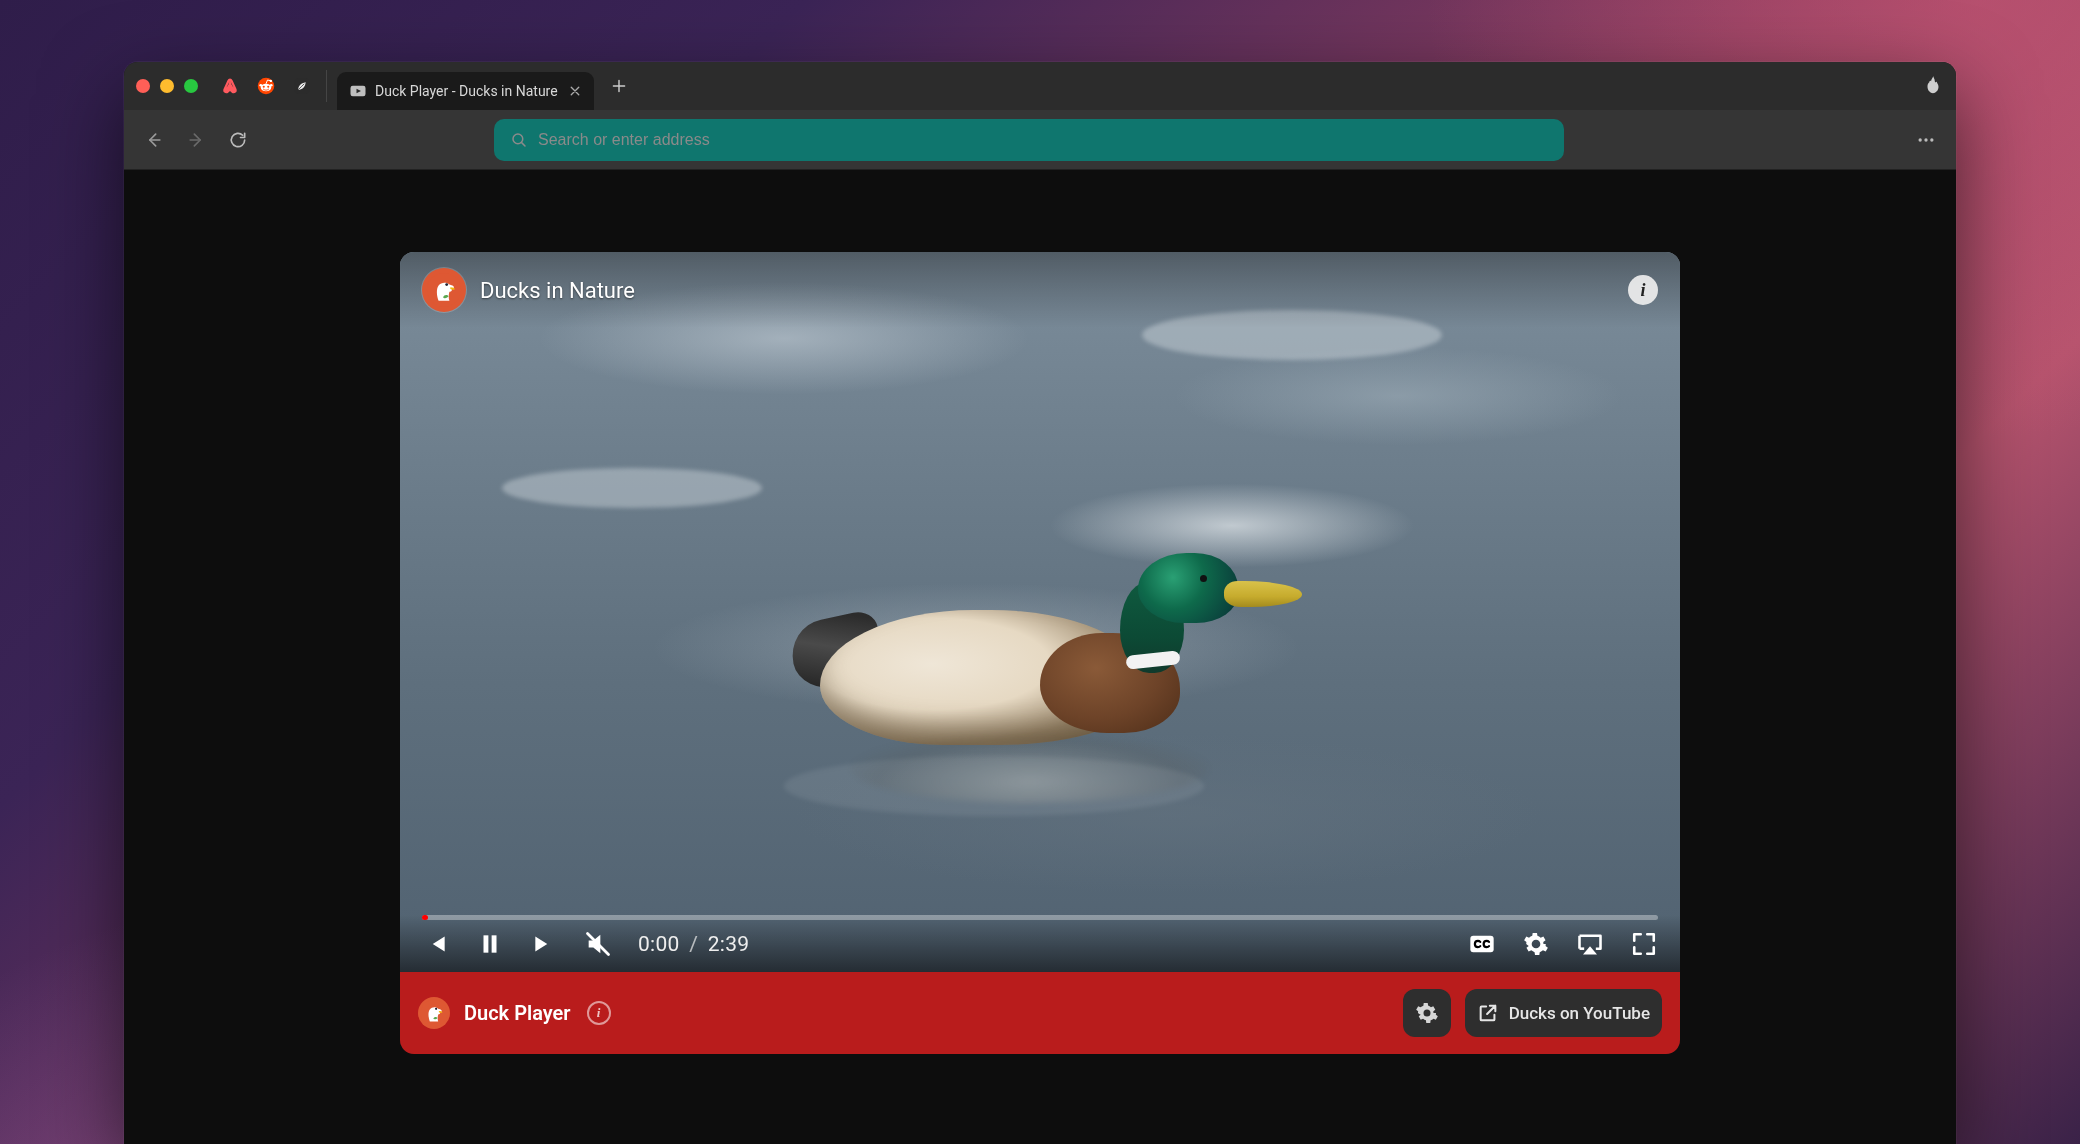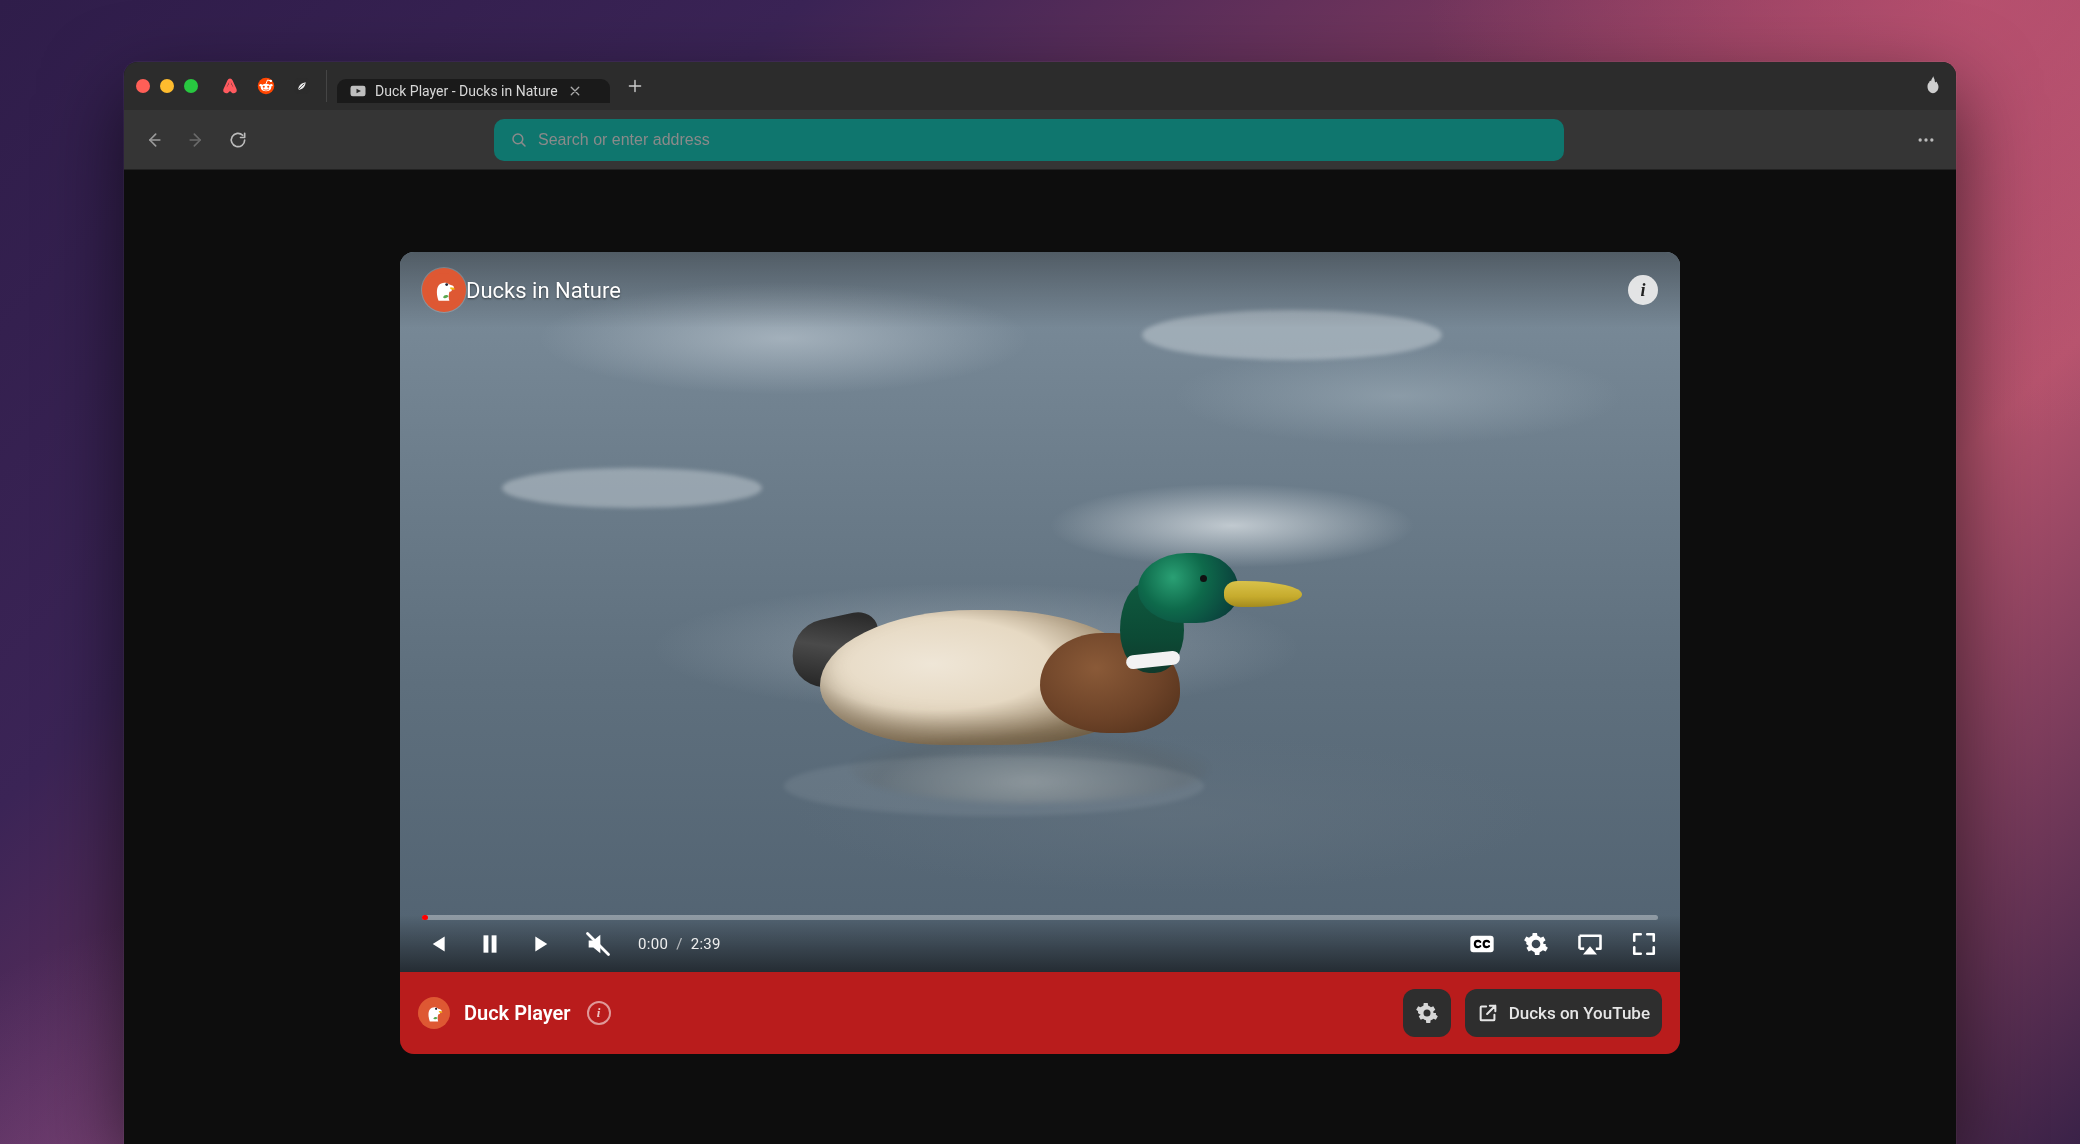--- a/index.html
+++ b/index.html
@@ -40,24 +40,24 @@
   .tl.yellow { background: #febc2e; }
   .tl.green { background: #28c840; }
   .pinned-tabs { display: flex; gap: 4px; align-items: center; border-right: 1px solid rgba(255,255,255,0.12); padding-right: 8px; margin-right: 4px;}
   .pinned {
     width: 32px; height: 32px; border-radius: 6px;
     display: flex; align-items: center; justify-content: center;
     background: transparent;
   }
   .pinned svg { width: 18px; height: 18px; }
   .tab {
-    height: 24px; display: flex; align-items: center; gap: 8px;
+    height: 38px; display: flex; align-items: center; gap: 8px;
     background: #1a1a1a;
     border-radius: 9px 9px 0 0;
-    padding: 0 26px 0 12px;
+    padding: 0 10px 0 12px;
     color: #d8d8d8; font-size: 14px;
     margin-top: 10px;
     max-width: 320px;
   }
   .tab .favicon { width: 18px; height: 18px; display:flex; align-items:center; justify-content:center;}
   .tab .title { white-space: nowrap; overflow: hidden; text-overflow: ellipsis; max-width: 230px;}
   .tab .close { width:18px; height:18px; color:#aaa; display:flex; align-items:center; justify-content:center; border-radius:4px;}
   .newtab { width:30px; height:30px; display:flex; align-items:center; justify-content:center; color:#ccc; border-radius:6px; margin-left:4px;}
   .tabbar-right { margin-left:auto; color:#bbb; display:flex; align-items:center;}
   .fire-icon { width:22px; height:22px; }
@@ -185,21 +185,21 @@
     filter: blur(3px);
     transform: scaleY(-1);
     opacity:0.7;
     border-radius:50%;
   }
 
   
   .vheader {
     position:absolute; top:0; left:0; right:0;
     padding: 16px 22px;
-    display:flex; align-items:center; 
+    display:flex; align-items:center; gap:14px;
     background: linear-gradient(rgba(0,0,0,0.35), transparent);
     color:#fff;
   }
   .dax-avatar {
     width:44px; height:44px; border-radius:50%;
     background:#de5833;
     display:flex; align-items:center; justify-content:center;
     box-shadow: 0 0 0 1px rgba(255,255,255,0.2);
   }
   .vtitle { font-size: 22px; font-weight:400; text-shadow: 0 1px 2px rgba(0,0,0,0.5);}
@@ -223,21 +223,21 @@
     border-radius: 3px;
     margin-bottom: 10px;
     position:relative;
   }
   .progress .filled {
     position:absolute; left:0; top:0; bottom:0; width:0.5%;
     background: #f00; border-radius:3px;
   }
   .ctrl-row { display:flex; align-items:center; gap:26px; }
   .ctrl-btn { width:28px; height:28px; display:flex; align-items:center; justify-content:center; color:#fff; }
-  .time { font-size:15px; color:#eee; letter-spacing:0.3px;}
+  .time { font-size:21px; color:#eee; letter-spacing:0.3px;}
   .time .sep { opacity:0.7; margin: 0 4px; }
   .ctrl-right { margin-left:auto; display:flex; align-items:center; gap:26px; }
 
   
   .belowbar {
     height: 82px;
     display:flex; align-items:center;
     padding: 0 18px;
     gap: 14px;
     background:#b91c1c;

